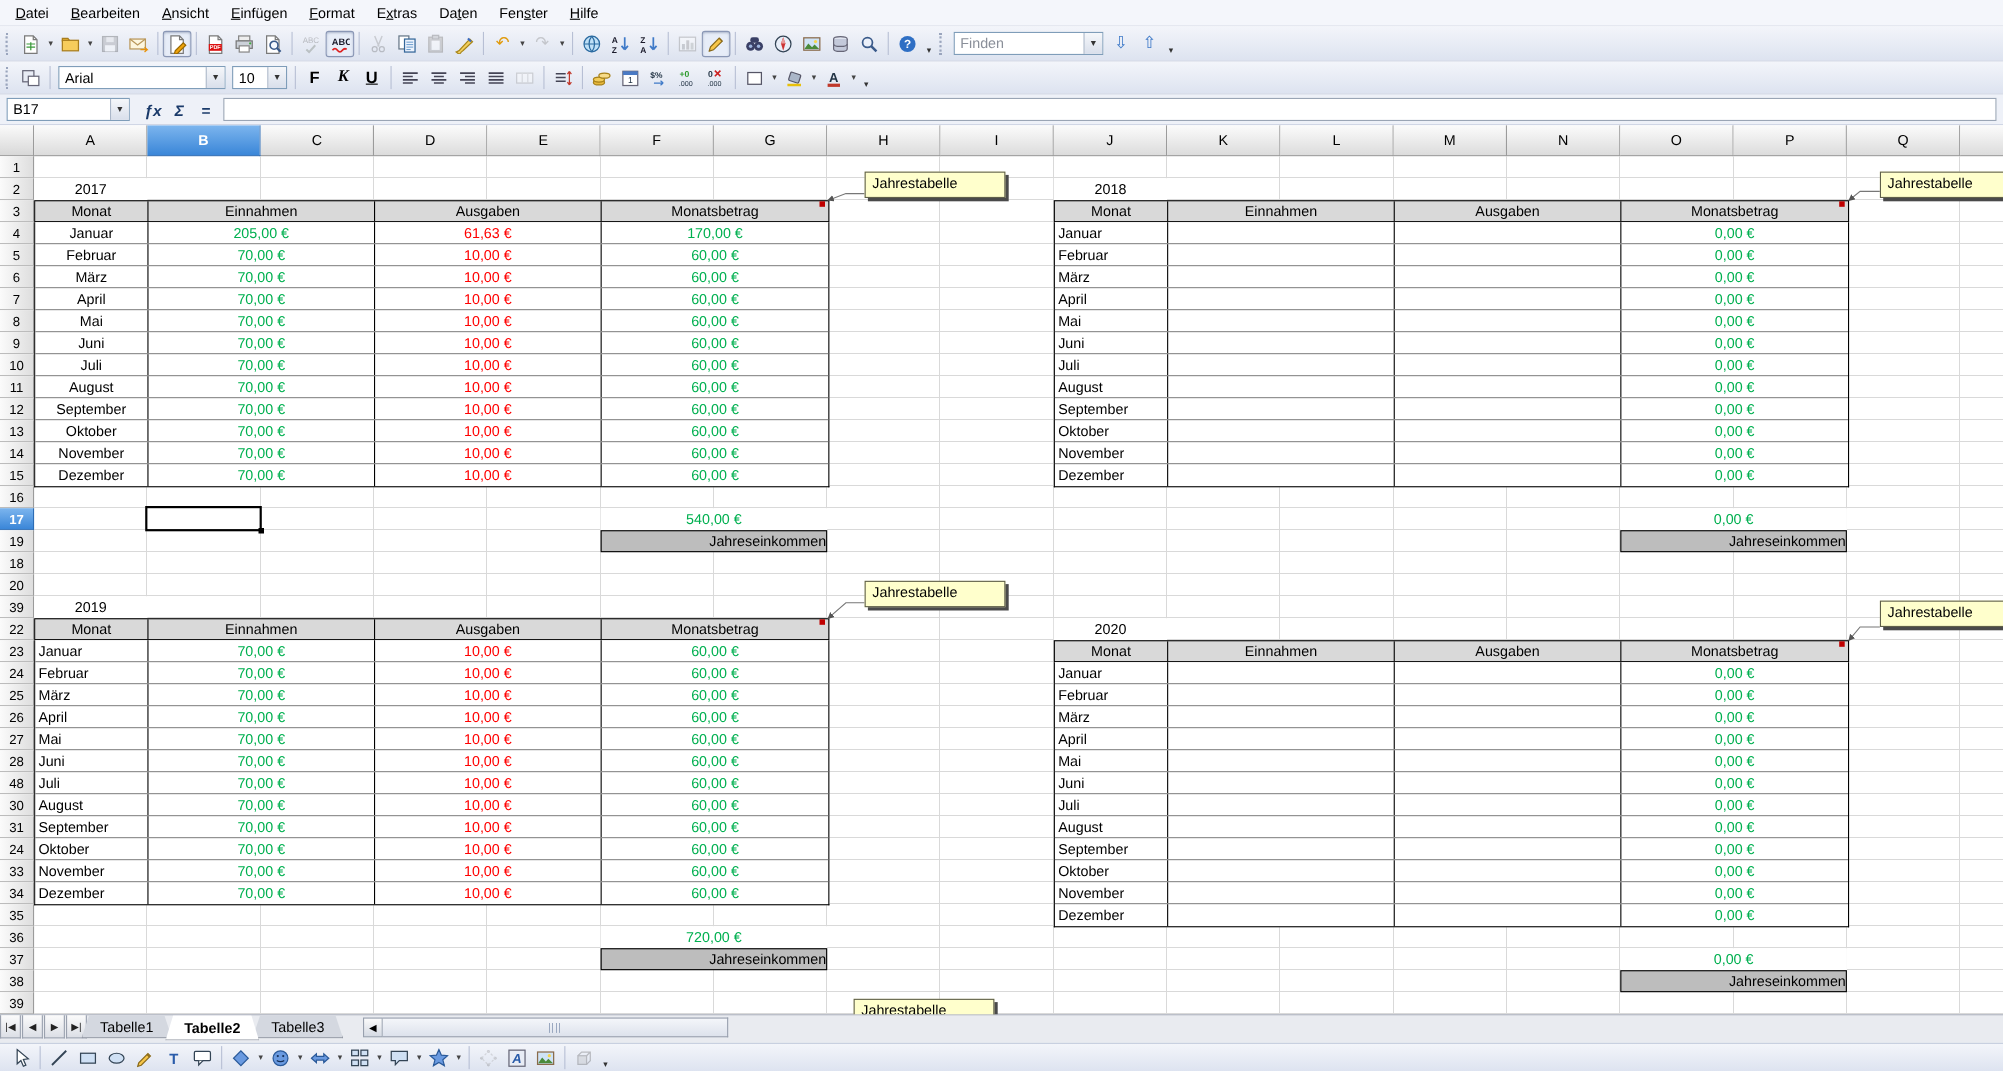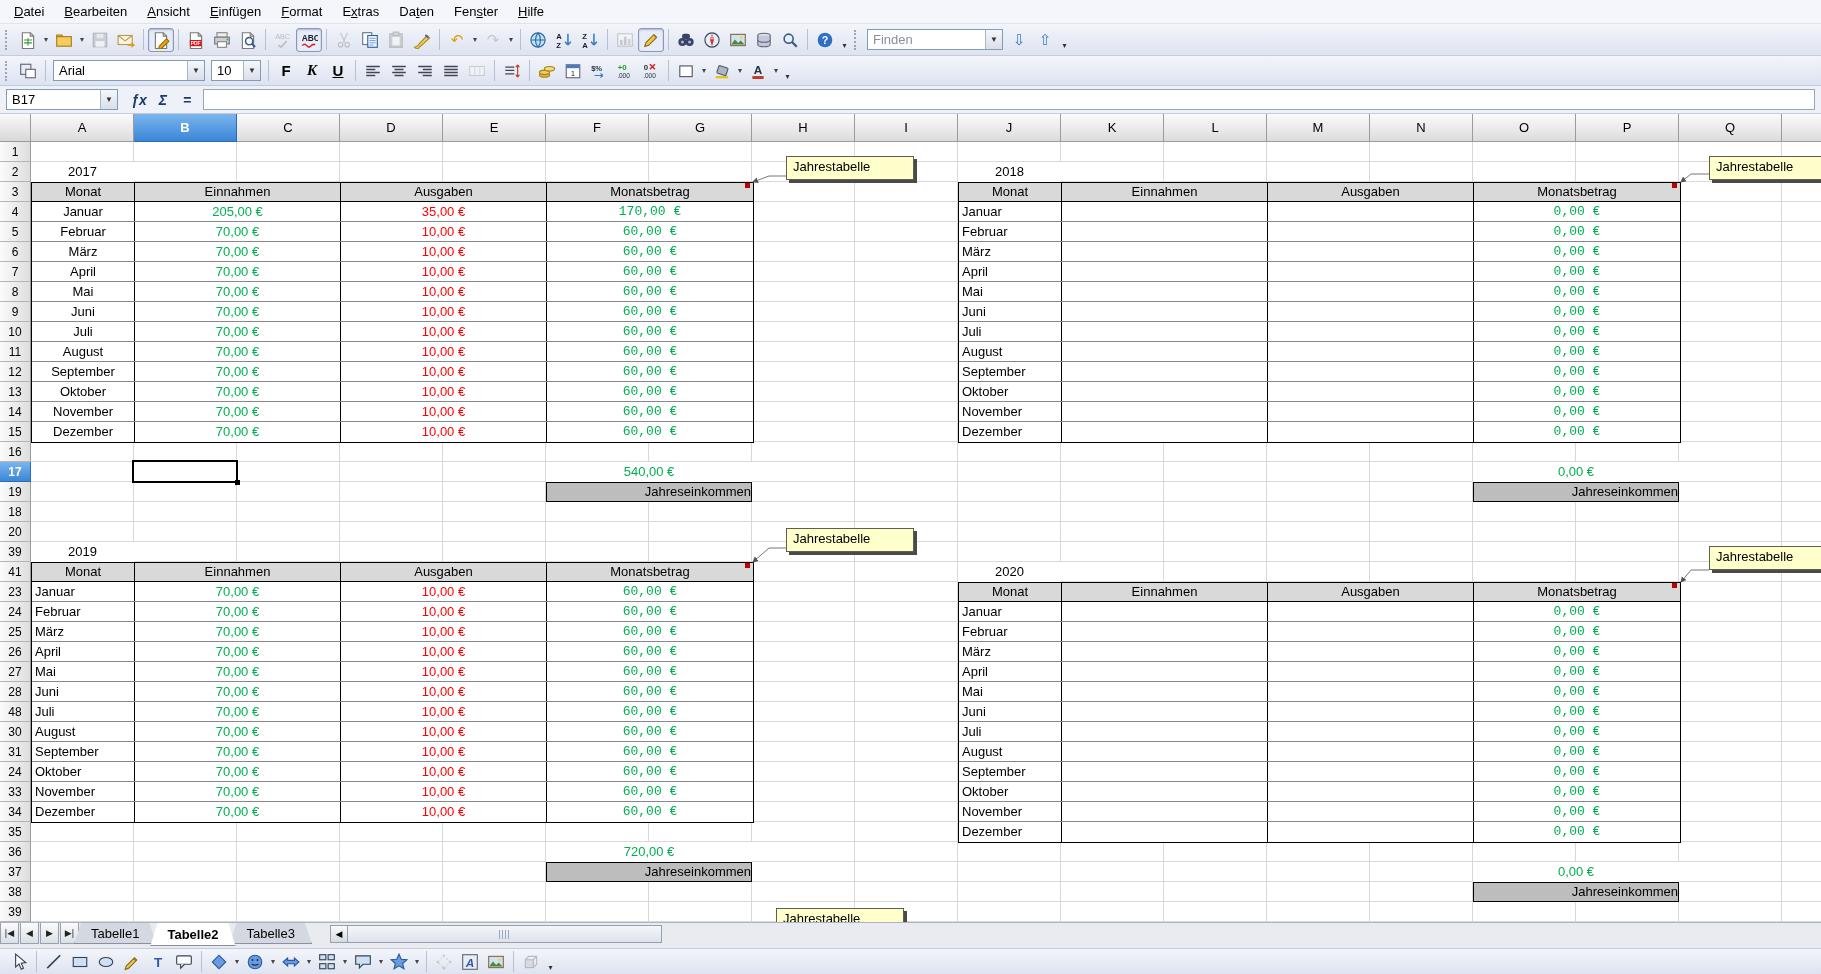--- a/index.html
+++ b/index.html
@@ -50,21 +50,21 @@
   }
   .abs { position:absolute; }
   .cell-title { height:20px; line-height:20px; text-align:center; font-size:13px; background:#fff; }
   .t-head { display:flex; border:1px solid #000; background:#d9d9d9; }
   .t-head > div { height:18px; line-height:18px; text-align:center; font-size:13px; border-right:1px solid #000; }
   .t-head > div:last-child { border-right:none; }
   .t-body { background:#fff; border:1px solid #000; border-top:none; }
   .t-row { display:flex; height:20px; border-bottom:1px solid #888; }
   .t-row:last-child { border-bottom:none; }
   .t-row > div { height:100%; line-height:19px; font-size:13px; border-right:1px solid #000; overflow:hidden; }
-  .t-row > div:last-child { border-right:none;font-family:Liberation Mono, monospace; }
+  .t-row > div:last-child { border-right:none; }
   .amt { text-align:center; }
   .pos { color:#00b050; }
   .neg { color:#ff0000; }
   .m-center { text-align:center; }
   .m-left { text-align:left; padding-left:3px; }
   .total-cell { height:20px; line-height:20px; text-align:center; font-size:13px; background:#fff; }
   .label-cell { height:20px; line-height:18px; text-align:right; font-size:13px; background:#bdbdbd; border:1px solid #000; }
   .note { position:absolute; background:#ffffcc; border:1px solid #60604a; box-shadow:3px 3px 0 #4a4a4a; padding:2px 6px; font-size:13px; white-space:nowrap; z-index:6; }
   #conn-svg { position:absolute; left:0; top:0; width:1790px; height:780px; pointer-events:none; z-index:5; }
   #sel-box { position:absolute; border:2px solid #000; z-index:7; }
@@ -570,21 +570,21 @@
       <div class="rh">12</div>
       <div class="rh">13</div>
       <div class="rh">14</div>
       <div class="rh">15</div>
       <div class="rh">16</div>
       <div class="rh sel">17</div>
       <div class="rh">19</div>
       <div class="rh">18</div>
       <div class="rh">20</div>
       <div class="rh">39</div>
-      <div class="rh">41</div>
+      <div class="rh">22</div>
       <div class="rh">23</div>
       <div class="rh">24</div>
       <div class="rh">25</div>
       <div class="rh">26</div>
       <div class="rh">27</div>
       <div class="rh">28</div>
       <div class="rh">48</div>
       <div class="rh">30</div>
       <div class="rh">31</div>
       <div class="rh">24</div>
@@ -601,21 +601,21 @@
       <div class="abs t-head" style="left: 0px; top: 40px; width: 723px; height: 20px;">
         <div style="width: 103px;">Monat</div>
         <div style="width: 206px;">Einnahmen</div>
         <div style="width: 206px;">Ausgaben</div>
         <div style="width: 206px;">Monatsbetrag</div>
       </div>
       <div class="abs t-body" style="left: 0px; top: 60px; width: 723px; height: 241px;">
         <div class="t-row">
           <div class="m-center" style="width: 103px;">Januar</div>
           <div class="amt pos" style="width: 206px;">205,00 €</div>
-          <div class="amt neg" style="width: 206px;">35,00 €</div>
+          <div class="amt neg" style="width: 206px;">61,63 €</div>
           <div class="amt pos" style="width: 206px;">170,00 €</div>
         </div>
         <div class="t-row">
           <div class="m-center" style="width: 103px;">Februar</div>
           <div class="amt pos" style="width: 206px;">70,00 €</div>
           <div class="amt neg" style="width: 206px;">10,00 €</div>
           <div class="amt pos" style="width: 206px;">60,00 €</div>
         </div>
         <div class="t-row">
           <div class="m-center" style="width: 103px;">März</div>

